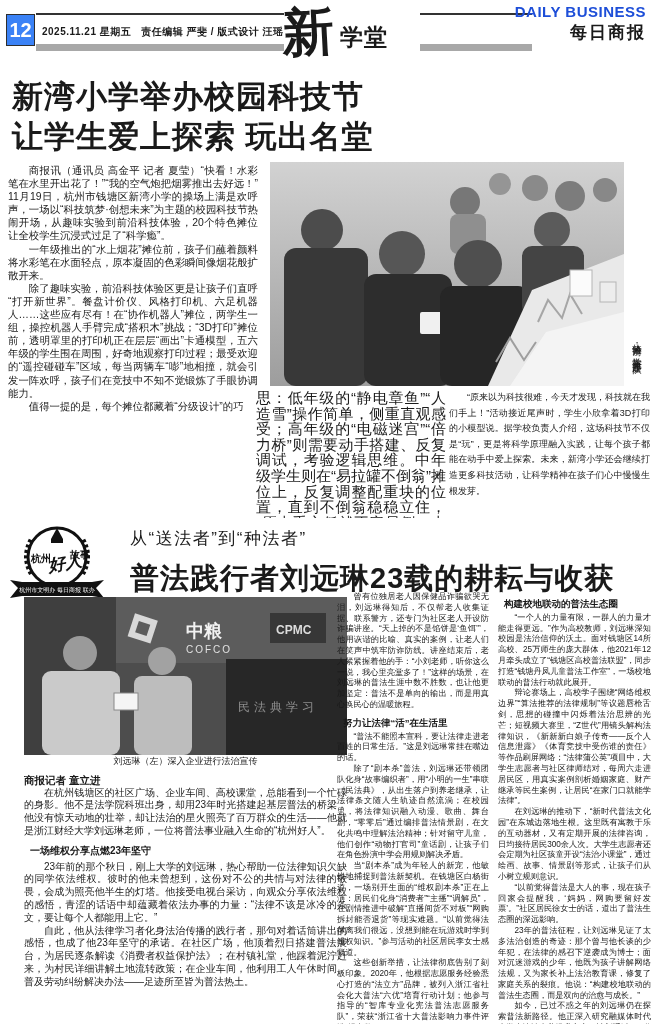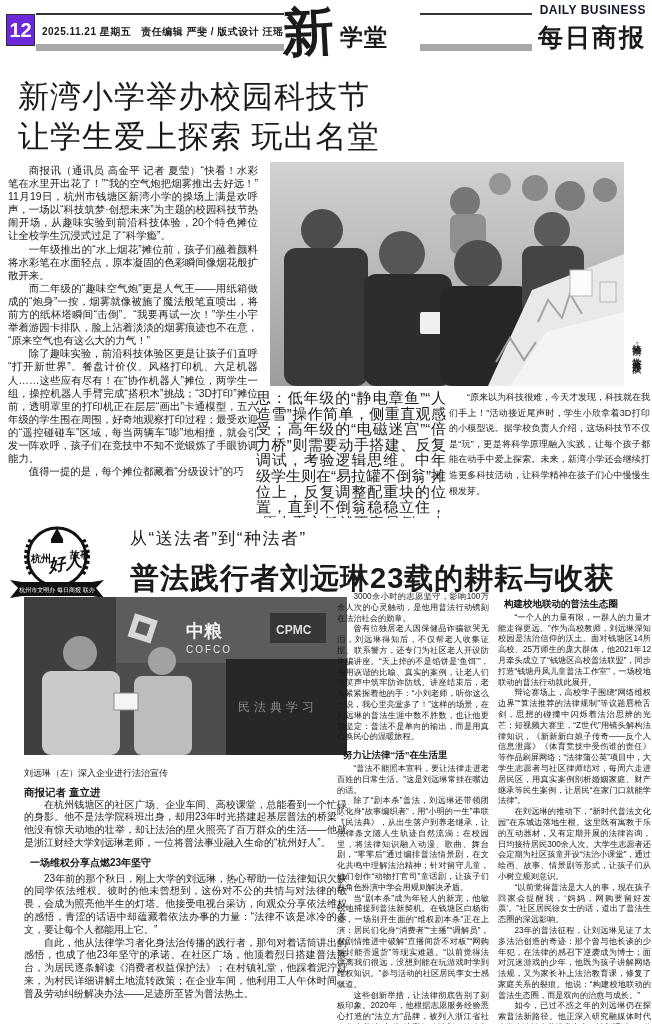--- a/index.html
+++ b/index.html
@@ -1,53 +1,53 @@
 <!DOCTYPE html>
 <html lang="zh"><head>
 <meta charset="utf-8">
 <style>
   html,body{margin:0;padding:0;background:#e9e9e9;}
   .page{position:relative;width:652px;height:1024px;background:#ffffff;overflow:hidden;
         font-family:"Liberation Sans","DejaVu Sans",sans-serif;color:#1a1a1a;margin:0 auto;}
   .abs{position:absolute;}
 
   
-  .pagenum{left:6px;top:14px;width:27px;height:30px;background:#6d28d9;color:#fff;
+  .pagenum{left:6px;top:14px;width:27px;height:30px;background:#3b82f6;color:#fff;
            font-size:20px;font-weight:bold;text-align:center;line-height:30px;border:1px solid #2e2e2e;}
   .rule-thin{height:2px;background:#333;}
   .rule-thick{height:7px;background:#a8a8a8;}
   .dateline{left:42px;top:25px;font-size:10px;font-weight:bold;letter-spacing:.5px;white-space:nowrap;}
   .logo{left:282px;top:0;width:140px;height:62px;}
   .logo .xin{position:absolute;left:0;top:-2px;font-size:52px;font-weight:900;
              font-family:"Liberation Serif","DejaVu Serif",serif;transform:rotate(-3deg);}
   .logo .rest{position:absolute;left:58px;top:22px;font-size:23px;font-weight:900;letter-spacing:1px;}
-  .mast-en{right:6px;top:3px;font-size:12px;font-weight:bold;color:#0f172a;letter-spacing:.5px;}
-  .mast-cn{right:6px;top:21px;font-size:25px;font-weight:900;letter-spacing:2px;}
+  .mast-en{right:6px;top:3px;font-size:15px;font-weight:bold;color:#1d4ed8;letter-spacing:.5px;}
+  .mast-cn{right:6px;top:21px;font-size:17px;font-weight:900;letter-spacing:2px;}
 
   
   .col{overflow:hidden;text-align:justify;}
   .col p{margin:0;text-indent:2em;}
   .col p.cont{text-indent:0;}
   .subhead{font-weight:bold;text-indent:0 !important;margin:7px 6px 3px !important;}
 
   
-  .a1-h{left:18px;font-size:31px;font-weight:400;letter-spacing:1px;white-space:nowrap;}
+  .a1-h{left:12px;font-size:31px;font-weight:700;letter-spacing:1px;white-space:nowrap;}
   .a1-col1{left:8px;top:164px;width:250px;height:354px;font-size:10.4px;line-height:13.1px;}
   .a1-photo{left:270px;top:162px;width:354px;height:224px;}
   .a1-vcap{left:630px;top:336px;height:182px;writing-mode:vertical-rl;font-size:9.5px;letter-spacing:1px;}
   .a1-col2{left:256px;top:390px;width:190px;height:128px;font-size:15px;line-height:15.6px;}
   .a1-col3{left:449px;top:390px;width:201px;height:128px;font-size:9px;line-height:15.6px;}
 
   
   .a2-kicker{left:130px;top:527px;font-size:17px;letter-spacing:1.5px;white-space:nowrap;}
   .a2-head{left:118px;top:559px;font-size:29px;font-weight:900;letter-spacing:1px;white-space:nowrap;margin-left:12px;}
   .a2-badge{left:8px;top:524px;width:98px;height:84px;}
   .a2-left{left:24px;top:597px;width:323px;height:427px;font-size:10px;line-height:12.8px;}
   .a2-photo{width:323px;height:158px;}
-  .a2-cap{font-size:9px;margin:12px 0 6px;color:#222;}
+  .a2-cap{text-align:center;font-size:9px;margin:0 0 6px;color:#222;}
   .a2-byline{font-size:10.5px;font-weight:bold;margin:0 0 8px;text-indent:0 !important;}
   .a2-mid{left:337px;top:592px;width:152px;height:432px;font-size:8.2px;line-height:10.8px;}
   .a2-right{left:498px;top:592px;width:153px;height:432px;font-size:8.2px;line-height:10.8px;}
   .a2-mid .subhead,.a2-right .subhead{font-size:9.5px;}
 </style>
 </head>
 <body>
 
 <div class="page">
 
@@ -69,21 +69,20 @@
     <div class="abs mast-cn">每日商报</div>
   </div>
 
   <div>
     <div class="abs a1-h" style="top:76px;">新湾小学举办校园科技节</div>
     <div class="abs a1-h" style="top:116px;">让学生爱上探索  玩出名堂</div>
 
     <div class="abs col a1-col1">
       <p>商报讯（通讯员 高金平 记者 夏莹）“快看！水彩笔在水里开出花了！”“我的空气炮把烟雾推出去好远！”11月19日，杭州市钱塘区新湾小学的操场上满是欢呼声，一场以“科技筑梦·创想未来”为主题的校园科技节热闹开场，从趣味实验到前沿科技体验，20个特色摊位让全校学生沉浸式过足了“科学瘾”。</p>
       <p>一年级推出的“水上烟花”摊位前，孩子们蘸着颜料将水彩笔在水面轻点，原本凝固的色彩瞬间像烟花般扩散开来。</p>
-      <p>而二年级的“趣味空气炮”更是人气王——用纸箱做成的“炮身”一按，烟雾就像被施了魔法般笔直喷出，将前方的纸杯塔瞬间“击倒”。“我要再试一次！”学生小宇举着游园卡排队，脸上沾着淡淡的烟雾痕迹也不在意，“原来空气也有这么大的力气！”</p>
       <p>除了趣味实验，前沿科技体验区更是让孩子们直呼“打开新世界”。餐盘计价仪、风格打印机、六足机器人……这些应有尽有！在“协作机器人”摊位，两学生一组，操控机器人手臂完成“搭积木”挑战；“3D打印”摊位前，透明罩里的打印机正在层层“画出”卡通模型，五六年级的学生围在周围，好奇地观察打印过程；最受欢迎的“遥控碰碰车”区域，每当两辆车“嘭”地相撞，就会引发一阵欢呼，孩子们在竞技中不知不觉锻炼了手眼协调能力。</p>
       <p>值得一提的是，每个摊位都藏着“分级设计”的巧</p>
     </div>
 
     <div class="abs a1-photo">
       <svg width="354" height="224" viewBox="0 0 354 224" preserveAspectRatio="none">
         <defs>
           <linearGradient id="sky" x1="0" y1="0" x2="0" y2="1">
             <stop offset="0" stop-color="#d2d2d2"></stop>
               <stop offset="1" stop-color="#9d9d9d"></stop>
@@ -171,21 +170,20 @@
       </div>
       <div class="a2-cap">刘远琳（左）深入企业进行法治宣传</div>
       <p class="a2-byline">商报记者 童立进</p>
       <p>在杭州钱塘区的社区广场、企业车间、高校课堂，总能看到一个忙碌的身影。他不是法学院科班出身，却用23年时光搭建起基层普法的桥梁；他没有惊天动地的壮举，却让法治的星火照亮了百万群众的生活——他就是浙江财经大学刘远琳老师，一位将普法事业融入生命的“杭州好人”。</p>
       <p class="subhead">一场维权分享点燃23年坚守</p>
       <p>23年前的那个秋日，刚上大学的刘远琳，热心帮助一位法律知识欠缺的同学依法维权。彼时的他未曾想到，这份对不公的共情与对法律的敬畏，会成为照亮他半生的灯塔。他接受电视台采访，向观众分享依法维权的感悟，青涩的话语中却蕴藏着依法办事的力量：“法律不该是冰冷的条文，要让每个人都能用上它。”</p>
       <p>自此，他从法律学习者化身法治传播的践行者，那句对着话筒讲出的感悟，也成了他23年坚守的承诺。在社区广场，他顶着烈日搭建普法展台，为居民逐条解读《消费者权益保护法》；在村镇礼堂，他踩着泥泞赶来，为村民详细讲解土地流转政策；在企业车间，他利用工人午休时间，普及劳动纠纷解决办法——足迹所至皆为普法热土。</p>
     </div>
 
     <div class="abs col a2-mid">
-      <p>3000余小时的志愿坚守，影响100万余人次的心灵触动，是他用普法行动镌刻在法治社会的勋章。</p>
       <p>曾有位独居老人因保健品诈骗欲哭无泪，刘远琳得知后，不仅帮老人收集证据、联系警方，还专门为社区老人开设防诈骗讲座。“天上掉的不是馅饼是‘鱼饵’”，他用诙谐的比喻、真实的案例，让老人们在笑声中筑牢防诈防线。讲座结束后，老人紧紧握着他的手：“小刘老师，听你这么一说，我心里亮堂多了！”这样的场景，在刘远琳的普法生涯中数不胜数，也让他更加坚定：普法不是单向的输出，而是用真心换民心的温暖旅程。</p>
       <p class="subhead">努力让法律“活”在生活里</p>
       <p>“普法不能照本宣科，要让法律走进老百姓的日常生活。”这是刘远琳常挂在嘴边的话。</p>
       <p>除了“剧本杀”普法，刘远琳还带领团队化身“故事编织者”，用“小明的一生”串联《民法典》，从出生落户到养老继承，让法律条文随人生轨迹自然流淌；在校园里，将法律知识融入动漫、歌曲、舞台剧，“零零后”通过编排普法情景剧，在文化共鸣中理解法治精神；针对留守儿童，他们创作“动物打官司”童话剧，让孩子们在角色扮演中学会用规则解决矛盾。</p>
       <p>当“剧本杀”成为年轻人的新宠，他敏锐地捕捉到普法新契机。在钱塘区白杨街道，一场别开生面的“维权剧本杀”正在上演：居民们化身“消费者”“主播”“调解员”，在剧情推进中破解“直播间货不对板”“网购拆封能否退货”等现实难题。“以前觉得法律离我们很远，没想到能在玩游戏时学到维权知识。”参与活动的社区居民李女士感慨道。</p>
       <p>这些创新举措，让法律彻底告别了刻板印象。2020年，他根据志愿服务经验悉心打造的“法立方”品牌，被列入浙江省社会化大普法“六优”培育行动计划；他参与指导的“智库专业化宪法普法志愿服务队”，荣获“浙江省十大普法影响力事件评选”提名奖。</p>
 
     </div>
 
     <div class="abs col a2-right">

